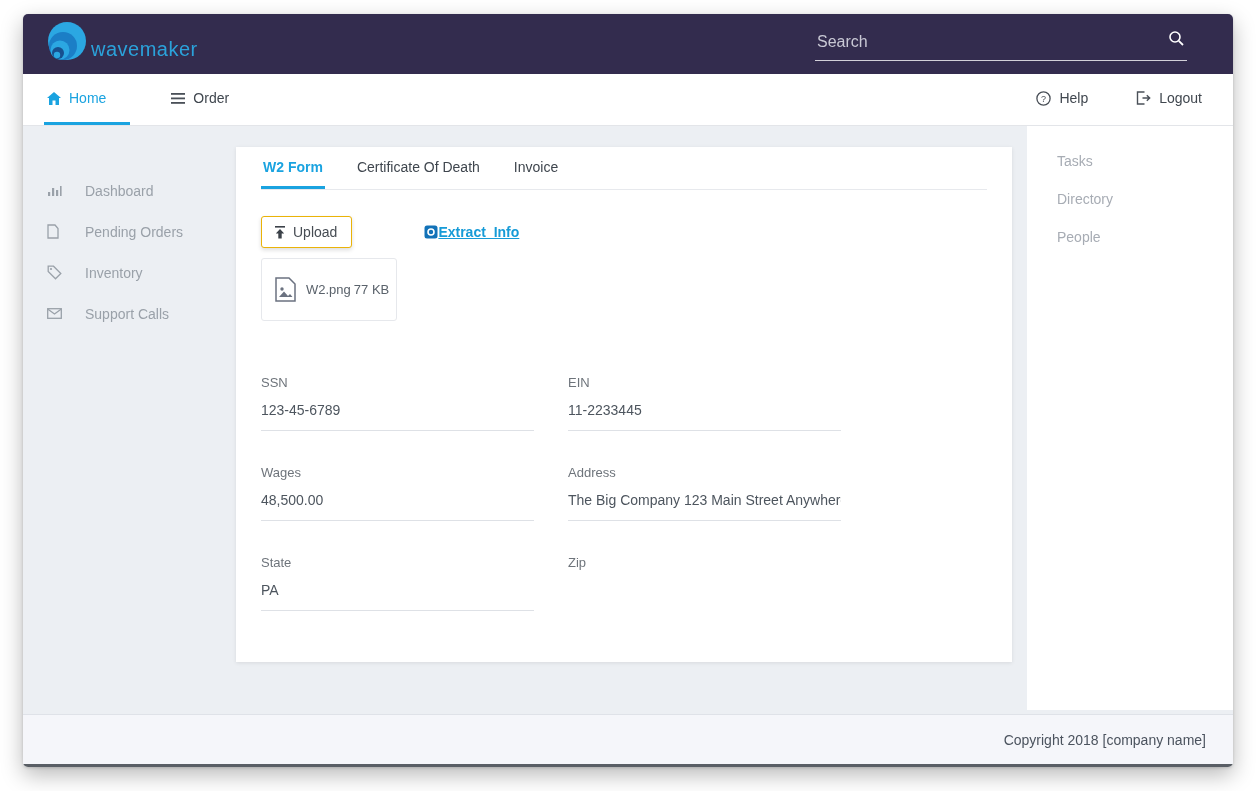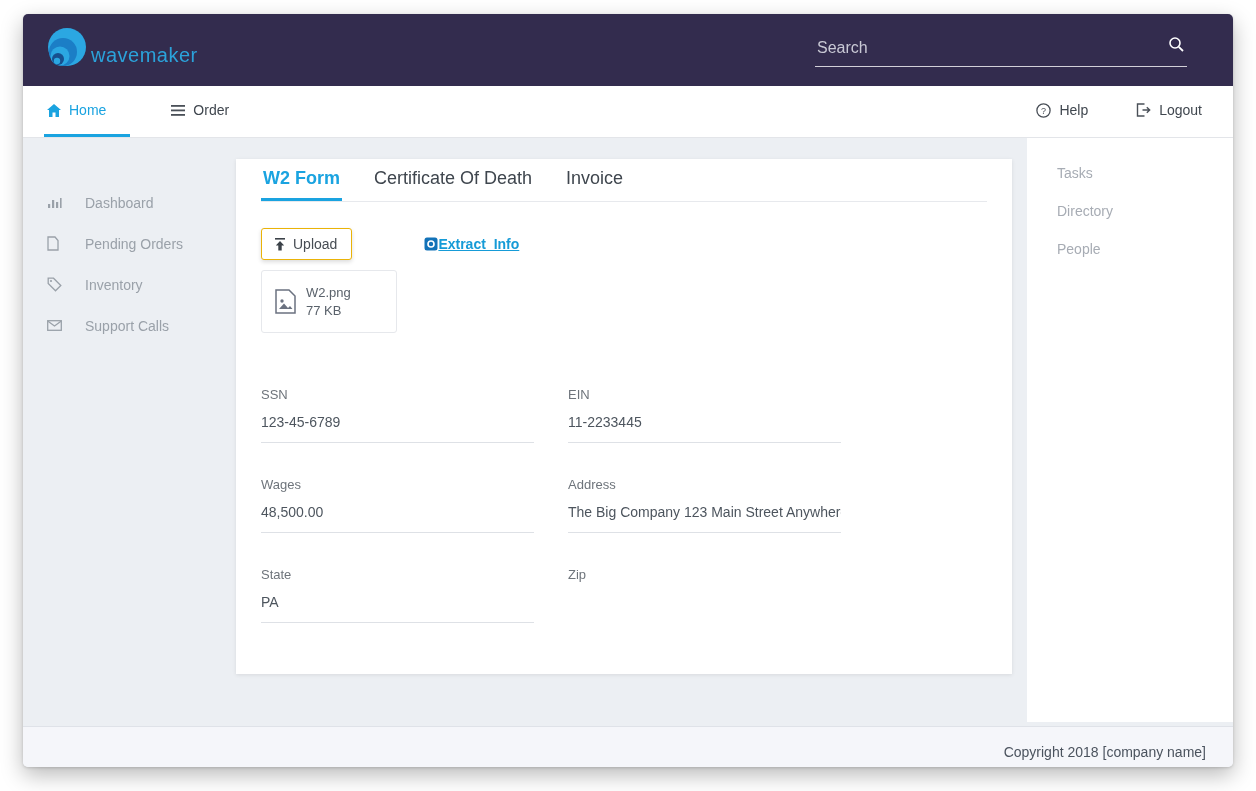--- a/index.html
+++ b/index.html
@@ -10,21 +10,21 @@
     --line:#dee1e6;
   }
   *{margin:0;padding:0;box-sizing:border-box;}
   html,body{width:1256px;height:791px;background:#ffffff;font-family:"Liberation Sans","DejaVu Sans",sans-serif;}
   .window{
     position:absolute;left:23px;top:14px;width:1210px;height:753px;
     background:#eceff3;border-radius:5px;overflow:hidden;
     box-shadow:0 8px 22px rgba(0,0,0,.28),0 1px 3px rgba(0,0,0,.15);
   }
   
-  .app-header{height:72px;background:var(--header-bg);display:flex;align-items:center;}
+  .app-header{height:60px;background:var(--header-bg);display:flex;align-items:center;}
   .logo{display:flex;align-items:center;margin-left:18px;gap:2px;}
   .logo svg{width:48px;height:48px;}
   .logo-text{color:#2ba2da;font-size:20px;letter-spacing:.5px;margin-top:10px;}
   .search-wrap{position:relative;width:372px;margin-left:auto;margin-right:46px;}
   .search-wrap input{
     width:100%;background:transparent;border:none;outline:none;
     border-bottom:1px solid rgba(255,255,255,.78);
     color:#fff;font-size:16px;padding:6px 28px 9px 2px;
     font-family:"Liberation Sans","DejaVu Sans",sans-serif;
   }
@@ -39,35 +39,35 @@
   
   .body-row{position:relative;height:588px;display:flex;}
   .left-rail{width:213px;padding-top:44px;flex:0 0 auto;}
   .rail-item{display:flex;align-items:center;gap:12px;height:41px;padding-left:24px;color:var(--text-gray);font-size:14px;cursor:pointer;}
   .rail-item .ric{width:26px;display:flex;justify-content:flex-start;}
   .card{
     width:776px;height:515px;margin-top:21px;background:#fff;
     box-shadow:0 1px 4px rgba(0,0,0,.09);padding:0 25px;flex:0 0 auto;
   }
   .tabs{display:flex;gap:30px;border-bottom:1px solid #e7e9ed;height:43px;}
-  .tab{display:flex;align-items:center;font-size:18px;color:#3f464e;border-bottom:3px solid transparent;padding:0 2px;cursor:pointer;}
+  .tab{display:flex;align-items:center;font-size:14px;color:#3f464e;border-bottom:3px solid transparent;padding:0 2px;cursor:pointer;}
   .tab.active{color:var(--accent);border-color:var(--accent);font-weight:bold;}
   .toolbar{display:flex;align-items:center;margin-top:26px;}
   .upload-btn{
     display:flex;align-items:center;gap:7px;background:#fff;border:1px solid #eab308;border-radius:3px;
     padding:7px 14px 7px 12px;font-size:14px;color:#464c53;cursor:pointer;
     box-shadow:0 2px 4px rgba(0,0,0,.14);font-family:inherit;
   }
   .extract-link{display:flex;align-items:center;margin-left:72px;cursor:pointer;}
   .extract-link a{color:#169bd7;font-size:14px;font-weight:bold;text-decoration:underline;}
   .file-card{
     margin-top:10px;width:136px;height:63px;border:1px solid #e6e8ec;border-radius:3px;
     display:flex;align-items:center;gap:10px;padding-left:13px;cursor:pointer;background:#fff;
   }
-  .file-meta{display:flex;flex-direction:column;gap:3px;font-size:13px;color:#5a626b;}
+  .file-meta{display:flex;flex-direction:row;gap:3px;font-size:13px;color:#5a626b;}
   .form-grid{display:grid;grid-template-columns:273px 273px;column-gap:90px;row-gap:34px;margin-top:54px;gap:34px;}
   .field .f-label{font-size:13px;color:#6e747b;}
   .field .f-value{
     margin-top:12px;font-size:14px;color:#4d555e;border-bottom:1px solid var(--line);
     padding-bottom:12px;white-space:nowrap;overflow:hidden;cursor:text;
   }
   .right-rail{margin-left:auto;width:206px;height:584px;background:#fff;padding:27px 0 0 30px;flex:0 0 auto;}
   .right-rail .rr-item{font-size:14px;color:#a7acb4;margin-bottom:22px;cursor:pointer;}
   
   .footer{height:50px;background:#f5f6fa;border-top:1px solid #dfe2e8;display:flex;align-items:center;justify-content:flex-end;padding-right:27px;}

